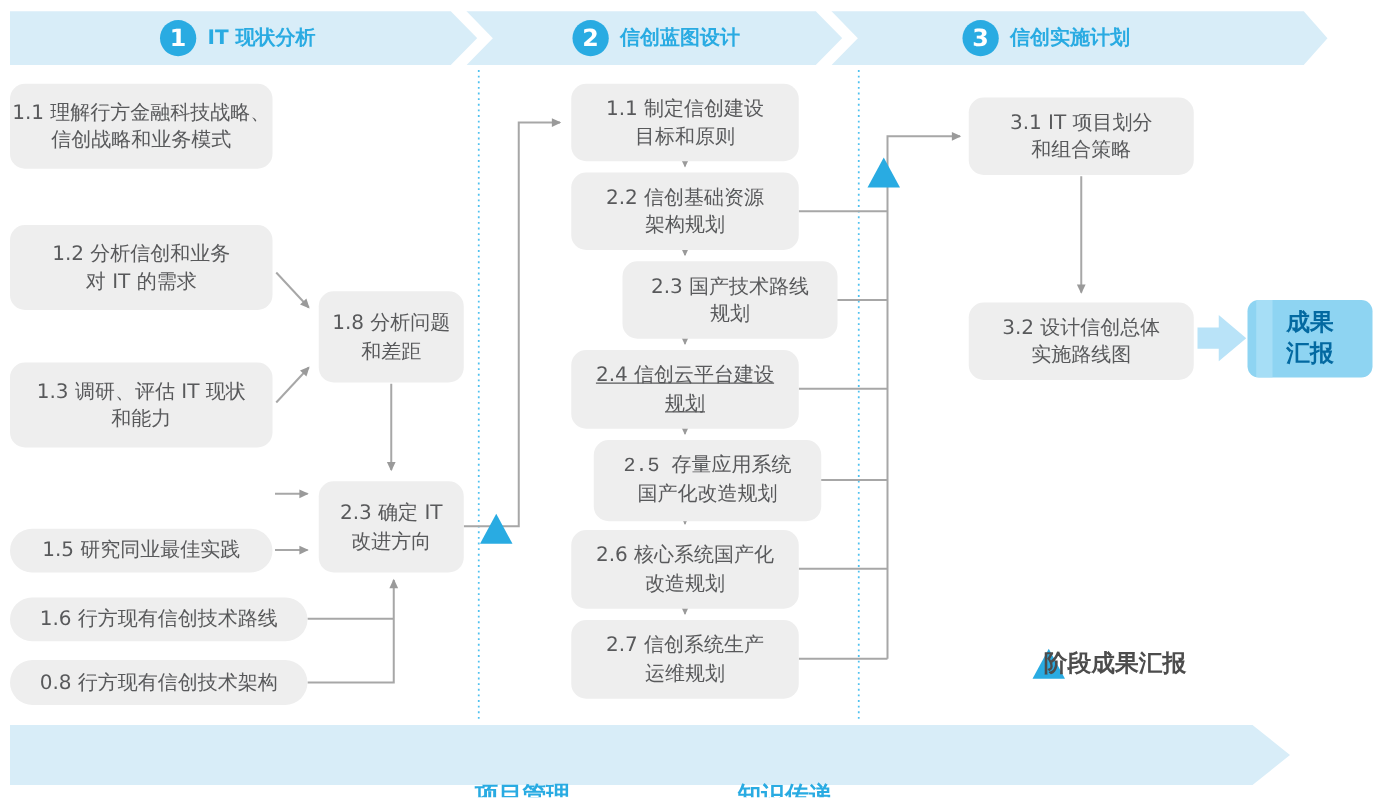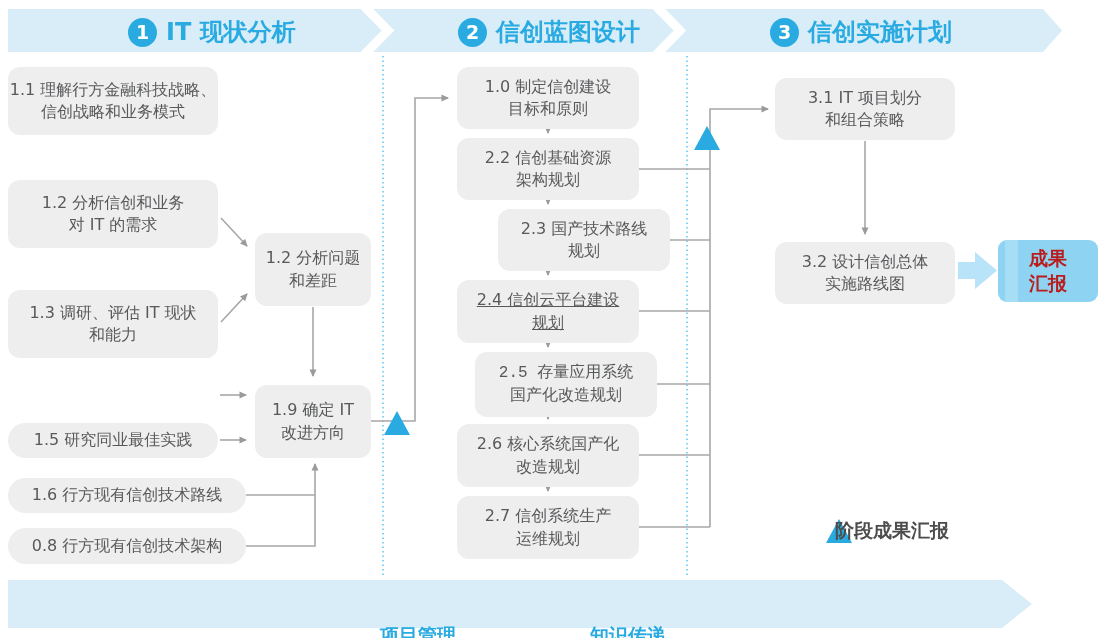--- a/index.html
+++ b/index.html
@@ -13,29 +13,29 @@
   svg.layer{position:absolute;left:0;top:0;}
   .band{fill:var(--band);}
   .sep{stroke:#ffffff;stroke-width:9;fill:none;}
   .conn{stroke:var(--connector);stroke-width:1.6;fill:none;}
   .dotted{stroke:var(--dotted);stroke-width:1.4;fill:none;stroke-dasharray:1.5 3;}
   .tri{fill:var(--accent);}
   .bigarrow{fill:var(--arrow-light);}
   .phase{position:absolute;top:16px;display:flex;align-items:center;gap:9px;}
   .pnum{width:29px;height:29px;border-radius:50%;background:var(--accent);color:#fff;
         font-weight:bold;font-size:19px;display:flex;align-items:center;justify-content:center;}
-  .plabel{color:var(--accent);font-weight:bold;font-size:24px;white-space:nowrap;}
+  .plabel{color:var(--accent);font-weight:bold;font-size:16px;white-space:nowrap;}
   .box{position:absolute;background:var(--box);border-radius:12px;color:var(--boxtext);
        font-size:16px;line-height:1.4;display:flex;align-items:center;justify-content:center;
        text-align:center;white-space:pre-line;}
   .pill{border-radius:18px;}
   .result{position:absolute;left:998px;top:240px;width:100px;height:62px;background:var(--result);
           border-radius:9px;display:flex;align-items:center;justify-content:center;overflow:hidden;}
   .stripe{position:absolute;left:7px;top:0;width:13px;height:100%;background:var(--stripe);}
-  .rtext{position:relative;color:#b91c1c;font-weight:bold;font-size:19px;line-height:1.3;
+  .rtext{position:relative;color:#0369a1;font-weight:bold;font-size:19px;line-height:1.3;
          white-space:pre-line;}
   .flabel{position:absolute;top:591px;color:var(--accent);font-weight:bold;font-size:19px;white-space:nowrap;margin-top:32px;}
   .legendtext{position:absolute;left:835px;top:518px;color:var(--legendtext);font-weight:bold;
               font-size:19px;white-space:nowrap;}
 </style>
 </head>
 <body>
 
 <div class="stage">
 
@@ -100,26 +100,26 @@
 
   <div class="box" style="left:8px;top:67px;width:210px;height:68px;">1.1 理解行方金融科技战略、
 信创战略和业务模式</div>
   <div class="box" style="left:8px;top:180px;width:210px;height:68px;">1.2 分析信创和业务
 对 IT 的需求</div>
   <div class="box" style="left:8px;top:290px;width:210px;height:68px;">1.3 调研、评估 IT 现状
 和能力</div>
   <div class="box pill" style="left:8px;top:423px;width:210px;height:35px;">1.5 研究同业最佳实践</div>
   <div class="box pill" style="left:8px;top:478px;width:238px;height:35px;">1.6 行方现有信创技术路线</div>
   <div class="box pill" style="left:8px;top:528px;width:238px;height:36px;">0.8 行方现有信创技术架构</div>
-  <div class="box" style="left:255px;top:233px;width:116px;height:73px;">1.2 分析问题
+  <div class="box" style="left:255px;top:233px;width:116px;height:73px;">1.8 分析问题
 和差距</div>
-  <div class="box" style="left:255px;top:385px;width:116px;height:73px;">1.9 确定 IT
+  <div class="box" style="left:255px;top:385px;width:116px;height:73px;">2.3 确定 IT
 改进方向</div>
 
-  <div class="box" style="left:457px;top:67px;width:182px;height:62px;">1.0 制定信创建设
+  <div class="box" style="left:457px;top:67px;width:182px;height:62px;">1.1 制定信创建设
 目标和原则</div>
   <div class="box" style="left:457px;top:138px;width:182px;height:62px;">2.2 信创基础资源
 架构规划</div>
   <div class="box" style="left:457px;top:209px;width:172px;height:62px;margin-left:41px;">2.3 国产技术路线
 规划</div>
   <div class="box" style="left:457px;top:280px;width:182px;height:63px;text-decoration:underline;">2.4 信创云平台建设
 规划</div>
   <div class="box" style="left:475px;top:352px;width:182px;height:65px;font-family:Liberation Mono, monospace;">2.5 存量应用系统
 国产化改造规划</div>
   <div class="box" style="left:457px;top:424px;width:182px;height:63px;">2.6 核心系统国产化

